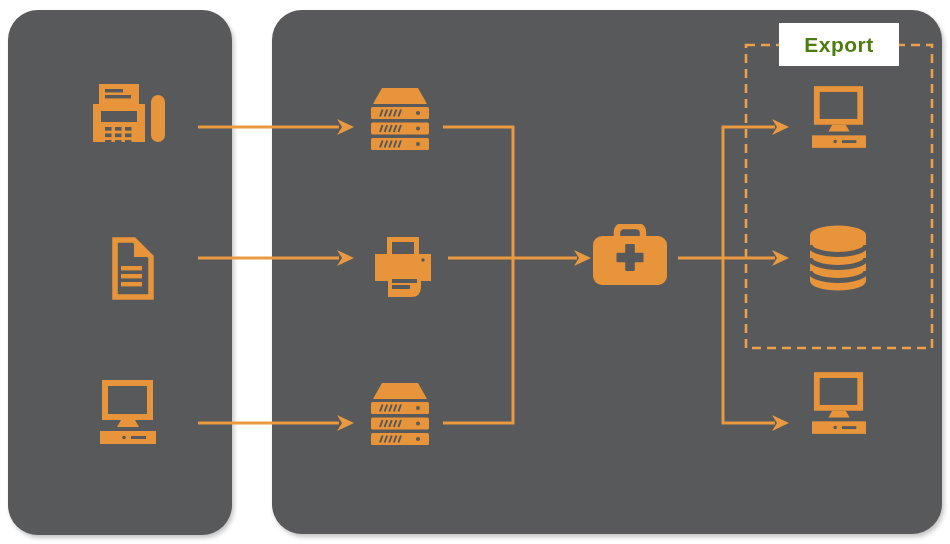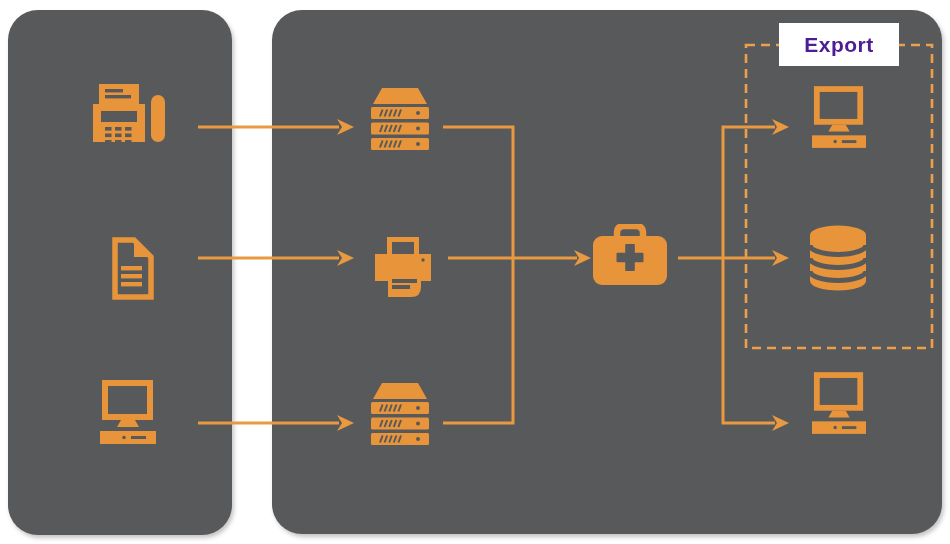--- a/index.html
+++ b/index.html
@@ -10,21 +10,21 @@
   .panel{
     position:absolute;background:#58595B;border-radius:30px;
     box-shadow:2px 3px 4px rgba(88,89,91,0.35);
   }
   #left-panel{left:8px;top:10px;width:224px;height:525px;}
   #right-panel{left:272px;top:10px;width:670px;height:524px;}
   .icon{position:absolute;}
   #overlay{position:absolute;left:0;top:0;width:950px;height:544px;pointer-events:none;}
   #export-label{
     position:absolute;left:779px;top:23px;width:120px;height:43px;
-    background:#ffffff;color:#4c1d95;font-size:21px;font-weight:700;
+    background:#ffffff;color:#4d7c0f;font-size:21px;font-weight:700;
     display:flex;align-items:center;justify-content:center;letter-spacing:0.5px;
   }
 </style>
 </head>
 <body>
 
 <div class="panel" id="left-panel"></div>
 <div class="panel" id="right-panel"></div>
 
 <svg id="overlay" viewBox="0 0 950 544" xmlns="http://www.w3.org/2000/svg">

